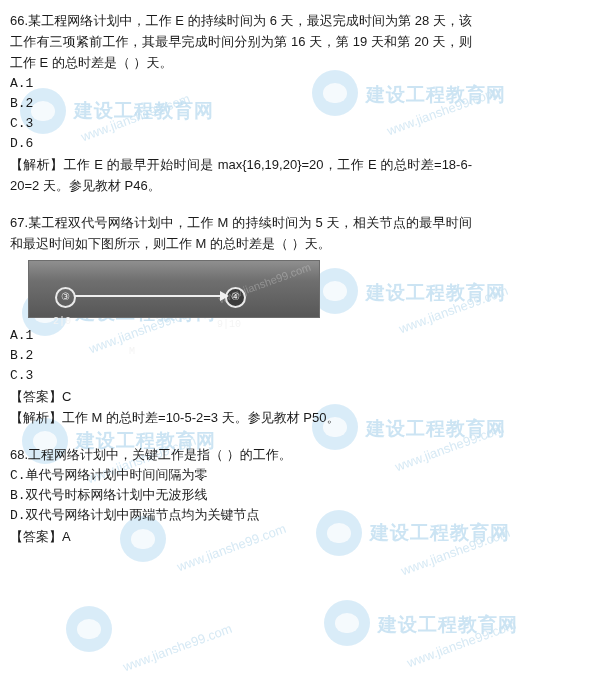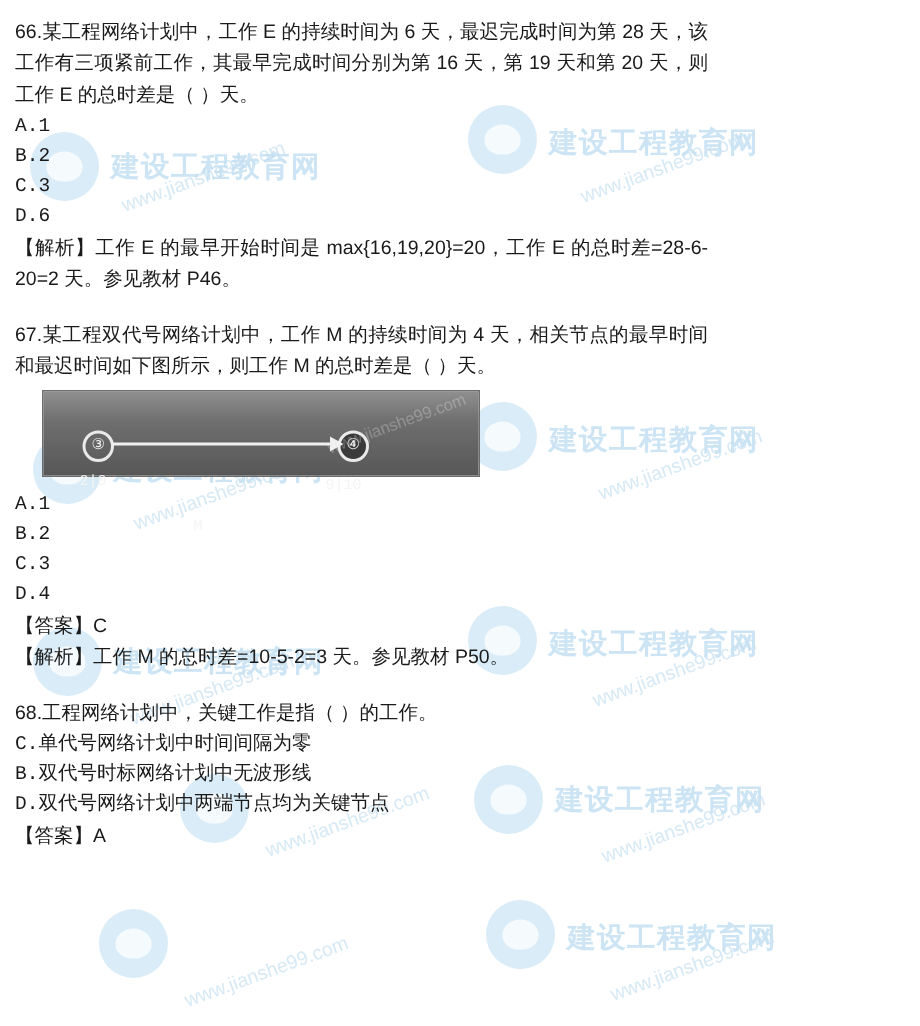--- a/index.html
+++ b/index.html
@@ -183,40 +183,39 @@
 </div>
 
 <div class="page">
 
   <div class="q-block">
     <p class="q-title">66.某工程网络计划中，工作 E 的持续时间为 6 天，最迟完成时间为第 28 天，该工作有三项紧前工作，其最早完成时间分别为第 16 天，第 19 天和第 20 天，则工作 E 的总时差是（ ）天。</p>
     <p class="opt">A.1</p>
     <p class="opt">B.2</p>
     <p class="opt">C.3</p>
     <p class="opt">D.6</p>
-    <p class="exp">【解析】工作 E 的最早开始时间是 max{16,19,20}=20，工作 E 的总时差=28-6-20=2 天。参见教材 P46。</p>
+    <p class="exp">【解析】工作 E 的最早开始时间是 max{16,19,20}=20，工作 E 的总时差=18-6-20=2 天。参见教材 P46。</p>
   </div>
 
   <div class="gap"></div>
 
   <div class="q-block">
-    <p class="q-title">67.某工程双代号网络计划中，工作 M 的持续时间为 4 天，相关节点的最早时间和最迟时间如下图所示，则工作 M 的总时差是（ ）天。</p>
+    <p class="q-title">67.某工程双代号网络计划中，工作 M 的持续时间为 5 天，相关节点的最早时间和最迟时间如下图所示，则工作 M 的总时差是（ ）天。</p>
     <div class="fig">
       <div class="lbl lbl-a">2|0</div>
       <div class="lbl lbl-b">9|10</div>
       <div class="node left">③</div>
       <div class="node right">④</div>
       <div class="arrow"></div>
       <div class="lbl lbl-c">M</div>
       <div class="fig-wm">www.jianshe99.com</div>
     </div>
     <p class="opt">A.1</p>
     <p class="opt">B.2</p>
     <p class="opt">C.3</p>
-    <p class="opt">D.4</p>
     <p class="ans">【答案】C</p>
     <p class="exp">【解析】工作 M 的总时差=10-5-2=3 天。参见教材 P50。</p>
   </div>
 
   <div class="gap"></div>
 
   <div class="q-block">
     <p class="q-title">68.工程网络计划中，关键工作是指（ ）的工作。</p>
     <p class="opt">C.单代号网络计划中时间间隔为零</p>
     <p class="opt">B.双代号时标网络计划中无波形线</p>

